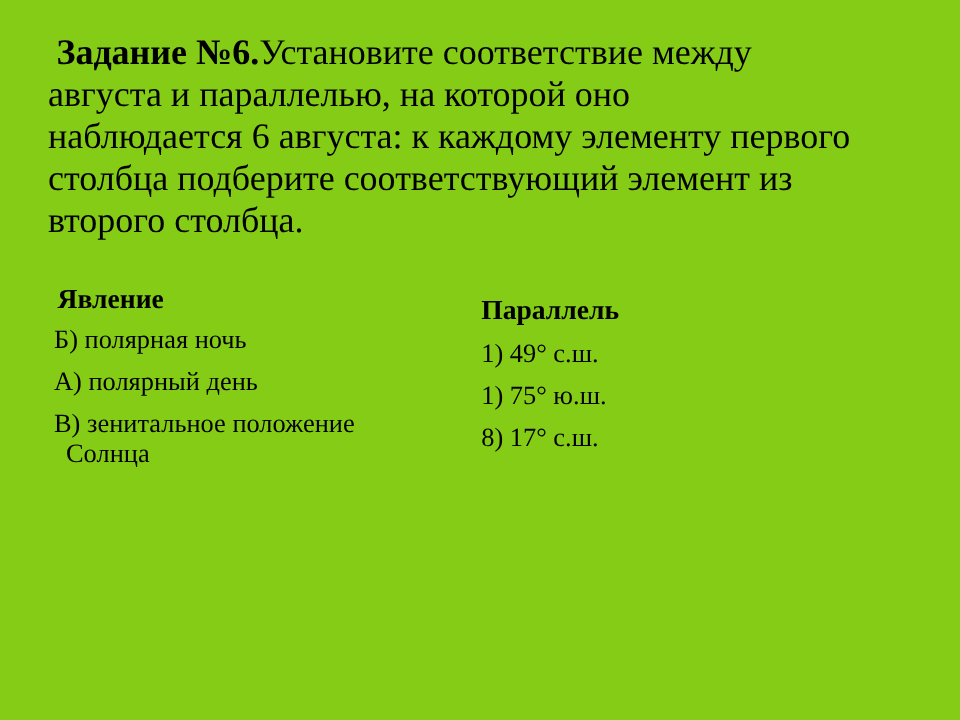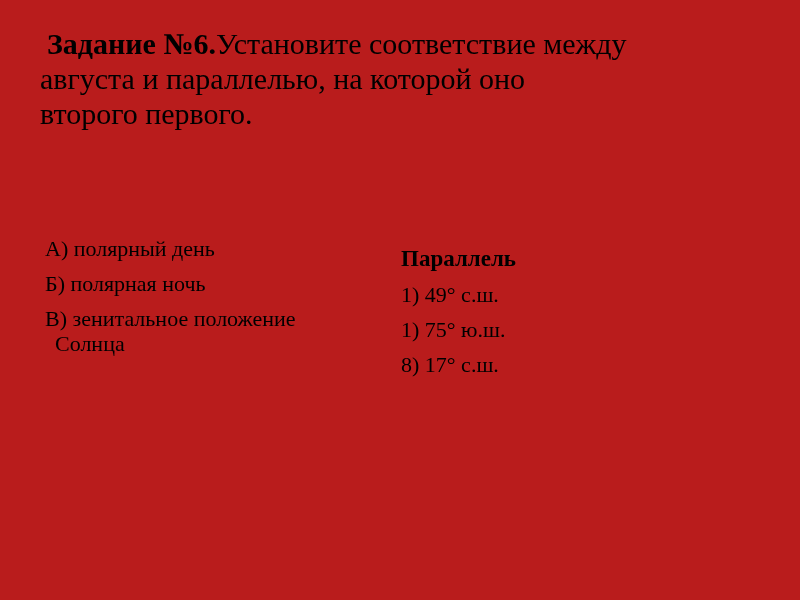--- a/index.html
+++ b/index.html
@@ -11,21 +11,21 @@
     height: 600px;
     background: #ffffff;
     font-family: "Liberation Serif", serif;
     color: #000000;
     position: relative;
     overflow: hidden;
   }
   .slide {
     position: absolute;
     inset: 0;
-    background: #b91c1c;
+    background: #84cc16;
   }
   .title-block {
     position: absolute;
     left: 40px;
     top: 26px;
     width: 745px;
     font-size: 30px;
     line-height: 35px;
     letter-spacing: 0;
   }
@@ -68,26 +68,29 @@
   }
 </style>
 </head>
 <body>
 
 <div class="slide">
 
   <div class="title-block">
     <div class="title-line"><span class="title-bold">Задание №6.</span><span>Установите соответствие между</span></div>
     <div class="title-line">августа и параллелью, на которой оно</div>
-    <div class="title-line">второго первого.</div>
+    <div class="title-line">наблюдается 6 августа: к каждому элементу первого</div>
+    <div class="title-line">столбца подберите соответствующий элемент из</div>
+    <div class="title-line">второго столбца.</div>
   </div>
 
   <div class="col col-left">
+    <div class="col-header">Явление</div>
+    <div class="item">Б) полярная ночь</div>
     <div class="item">А) полярный день</div>
-    <div class="item">Б) полярная ночь</div>
     <div class="item">В) зенитальное положение Солнца</div>
   </div>
 
   <div class="col col-right">
     <div class="col-header">Параллель</div>
     <div class="item">1) 49° с.ш.</div>
     <div class="item">1) 75° ю.ш.</div>
     <div class="item">8) 17° с.ш.</div>
   </div>
 

